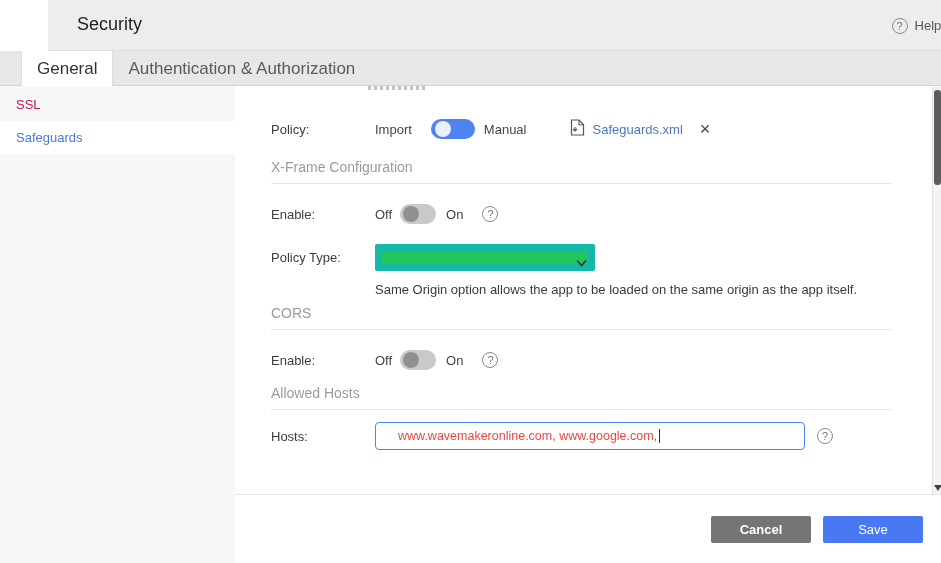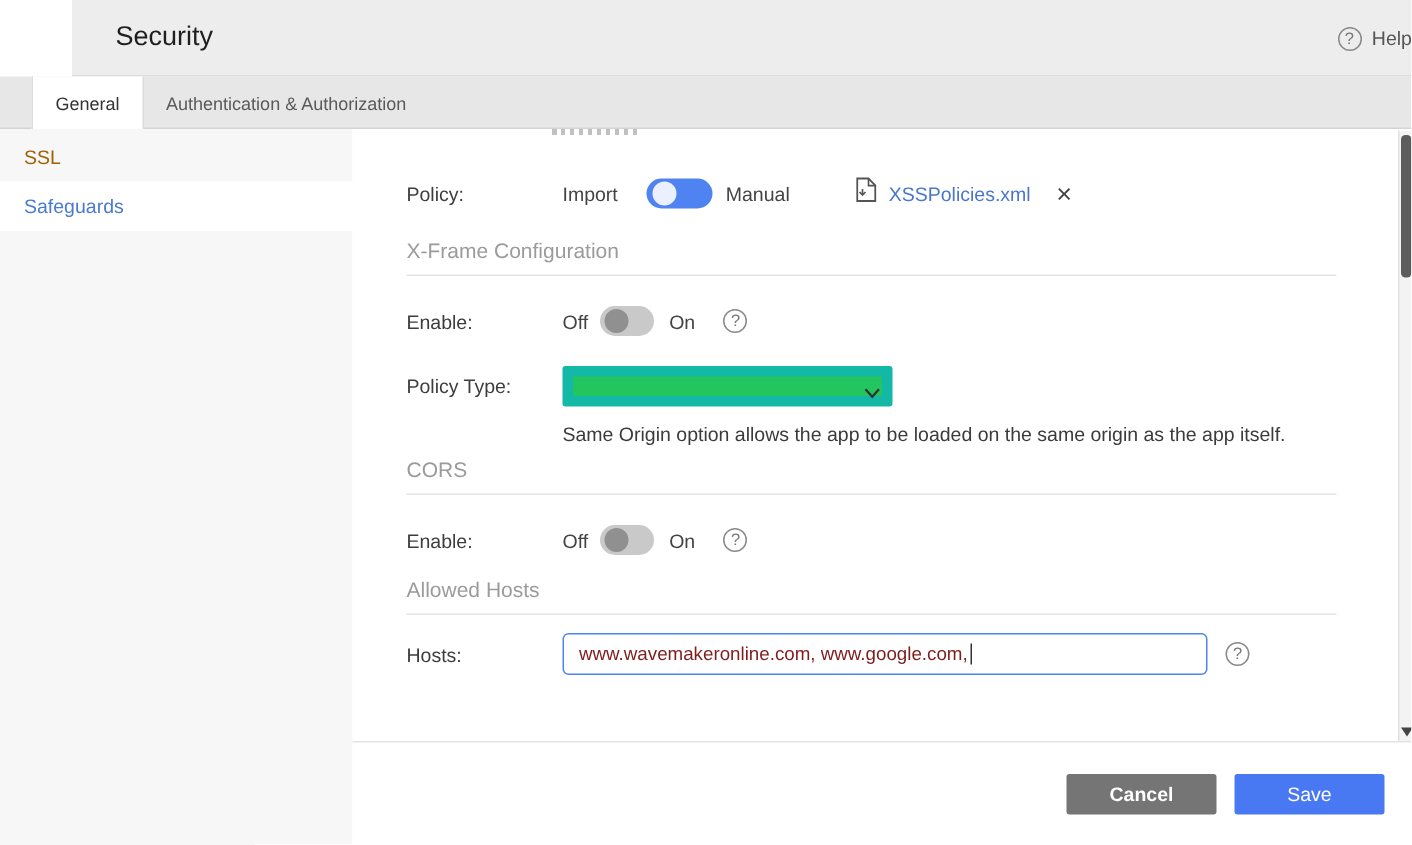--- a/index.html
+++ b/index.html
@@ -13,26 +13,26 @@
   .header h1 { position:absolute; left:29px; top:14px; font-size:18px; font-weight:500; color:#1f1f1f; }
   .header-right { position:absolute; right:14px; top:0; height:51px; display:flex; align-items:center; gap:22px; }
   .help-group { display:flex; align-items:center; gap:7px; cursor:pointer; color:#555; font-size:13px; }
   .qicon { display:inline-block; width:16px; height:16px; border:1px solid #8a8a8a; border-radius:50%;
            font-size:11px; line-height:14px; text-align:center; color:#777; }
   .close-x { font-size:20px; color:#555; cursor:pointer; line-height:20px; }
 
   
   .tabstrip { position:absolute; top:51px; left:0; width:941px; height:35px;
               background:#e7e7e7; border-bottom:1px solid #d4d4d4; display:flex; padding-left:21px; }
-  .tab { height:35px; display:flex; align-items:center; padding:0 15px; font-size:12px; color:#5a5a5a; cursor:pointer; }
+  .tab { height:35px; display:flex; align-items:center; padding:0 15px; font-size:17px; color:#5a5a5a; cursor:pointer; }
   .tab.active { background:#fff; color:#333; border-left:1px solid #dcdcdc; border-right:1px solid #dcdcdc; }
 
   
   .sidebar { position:absolute; top:86px; left:0; width:235px; height:477px; background:#f7f7f7; padding-top:2px; }
-  .side-item { height:33px; line-height:33px; padding-left:16px; font-size:13px; color:#a16207; cursor:pointer; }
+  .side-item { height:33px; line-height:33px; padding-left:16px; font-size:13px; color:#be185d; cursor:pointer; }
   .side-item.selected { background:#fff; color:#4a7bd0; }
 
   
   .content { position:absolute; left:235px; top:86px; width:698px; height:408px; background:#fff; overflow:hidden; }
   .row { position:absolute; left:36px; right:42px; display:flex; align-items:center; }
   .flabel { width:104px; font-size:13px; color:#3d3d3d; flex:none; }
   .opt { font-size:13px; color:#444; }
   .section-h { position:absolute; left:36px; font-size:14px; color:#9b9b9b; line-height:22px; }
   .hr { position:absolute; left:36px; width:620px; height:1px; background:#e3e3e3; }
 
@@ -56,21 +56,21 @@
   .select-wrap { position:relative; width:220px; height:27px; flex:none; }
   .select-wrap select { width:100%; height:100%; appearance:none; -webkit-appearance:none;
       background:#22c55e; border:7px solid #14b8a6; border-radius:2px; padding:0 24px 12px 12px;
       font-family:inherit; font-size:12.5px; color:#333; cursor:pointer; }
   .select-chev { position:absolute; right:8px; top:9px; pointer-events:none; }
 
   .desc { font-size:13px; color:#3b3b3b; }
 
   
   .hosts-input { width:430px; height:28px; border:1.5px solid #4c84f0; border-radius:4px; background:#fff;
-                 display:flex; align-items:center; padding:0 10px; font-size:12.5px; color:#7f1d1d;
+                 display:flex; align-items:center; padding:0 22px; font-size:12.5px; color:#ef4444;
                  white-space:nowrap; overflow:hidden; cursor:text; flex:none; }
   .caret { display:inline-block; width:1px; height:14px; background:#333; margin-left:2px; }
 
   
   .scrollbar { position:absolute; right:0; top:87px; width:9px; height:407px; background:#f3f3f3; border-left:1px solid #e2e2e2; }
   .scroll-thumb { position:absolute; top:3px; left:1px; width:7px; height:95px; background:#5c5c5c; border-radius:3px; cursor:grab; }
   .scroll-down { position:absolute; bottom:3px; left:1px; width:0; height:0; cursor:pointer;
                  border-left:4px solid transparent; border-right:4px solid transparent; border-top:6px solid #444; }
 
   
@@ -124,21 +124,21 @@
       </span>
       <span class="opt" style="margin-left:9px;">Manual</span>
       <span class="file-group">
         <span>
           <svg width="15" height="17" viewBox="0 0 15 17">
             <path d="M1.5 1 h7.5 l4.5 4.5 v10.5 h-12 z" fill="none" stroke="#555" stroke-width="1.2"></path>
             <path d="M9 1 v4.7 h4.7" fill="none" stroke="#555" stroke-width="1.1"></path>
             <path d="M5 8 v4 m-2 -2 l2 2 l2 -2" fill="none" stroke="#555" stroke-width="1.1"></path>
           </svg>
         </span>
-        <span class="file-link">XSSPolicies.xml</span>
+        <span class="file-link">Safeguards.xml</span>
         <span class="remove-x">×</span>
       </span>
     </div>
 
     <div class="section-h" style="top:70px;">X-Frame Configuration</div>
     <div class="hr" style="top:97px;"></div>
 
     <div class="row" style="top:115px; height:26px;">
       <span class="flabel">Enable:</span>
       <span class="opt" style="margin-right:8px;">Off</span>

